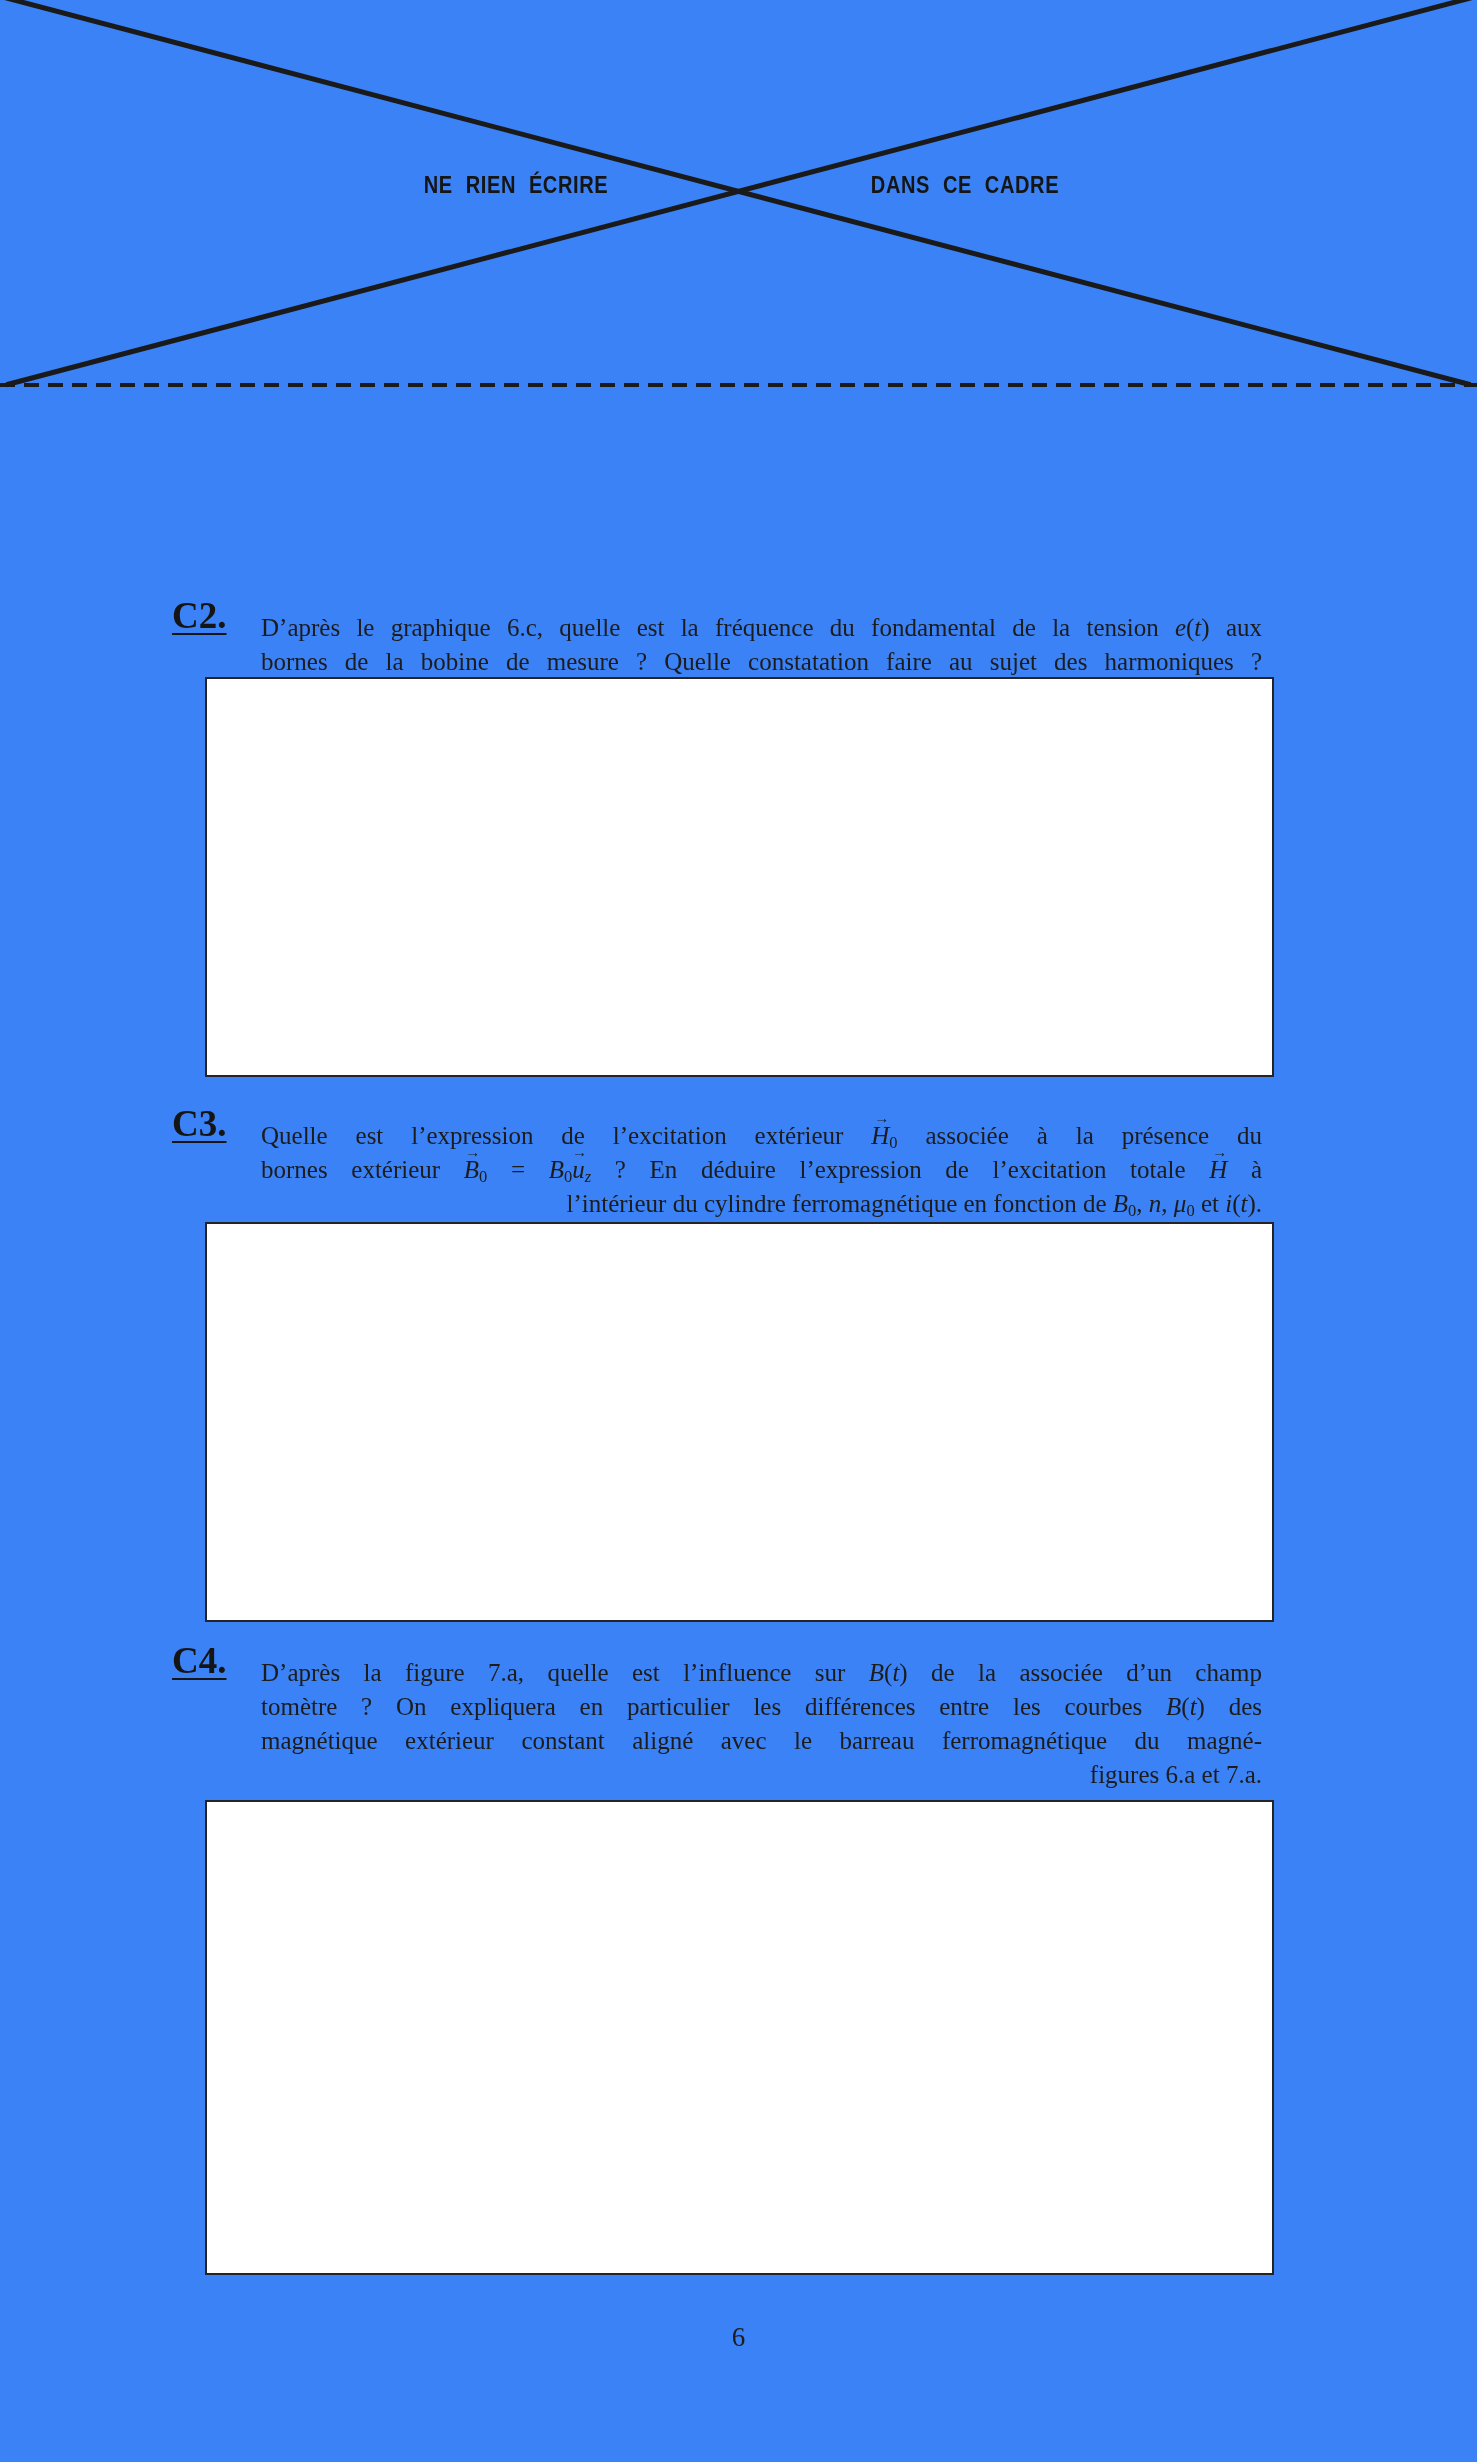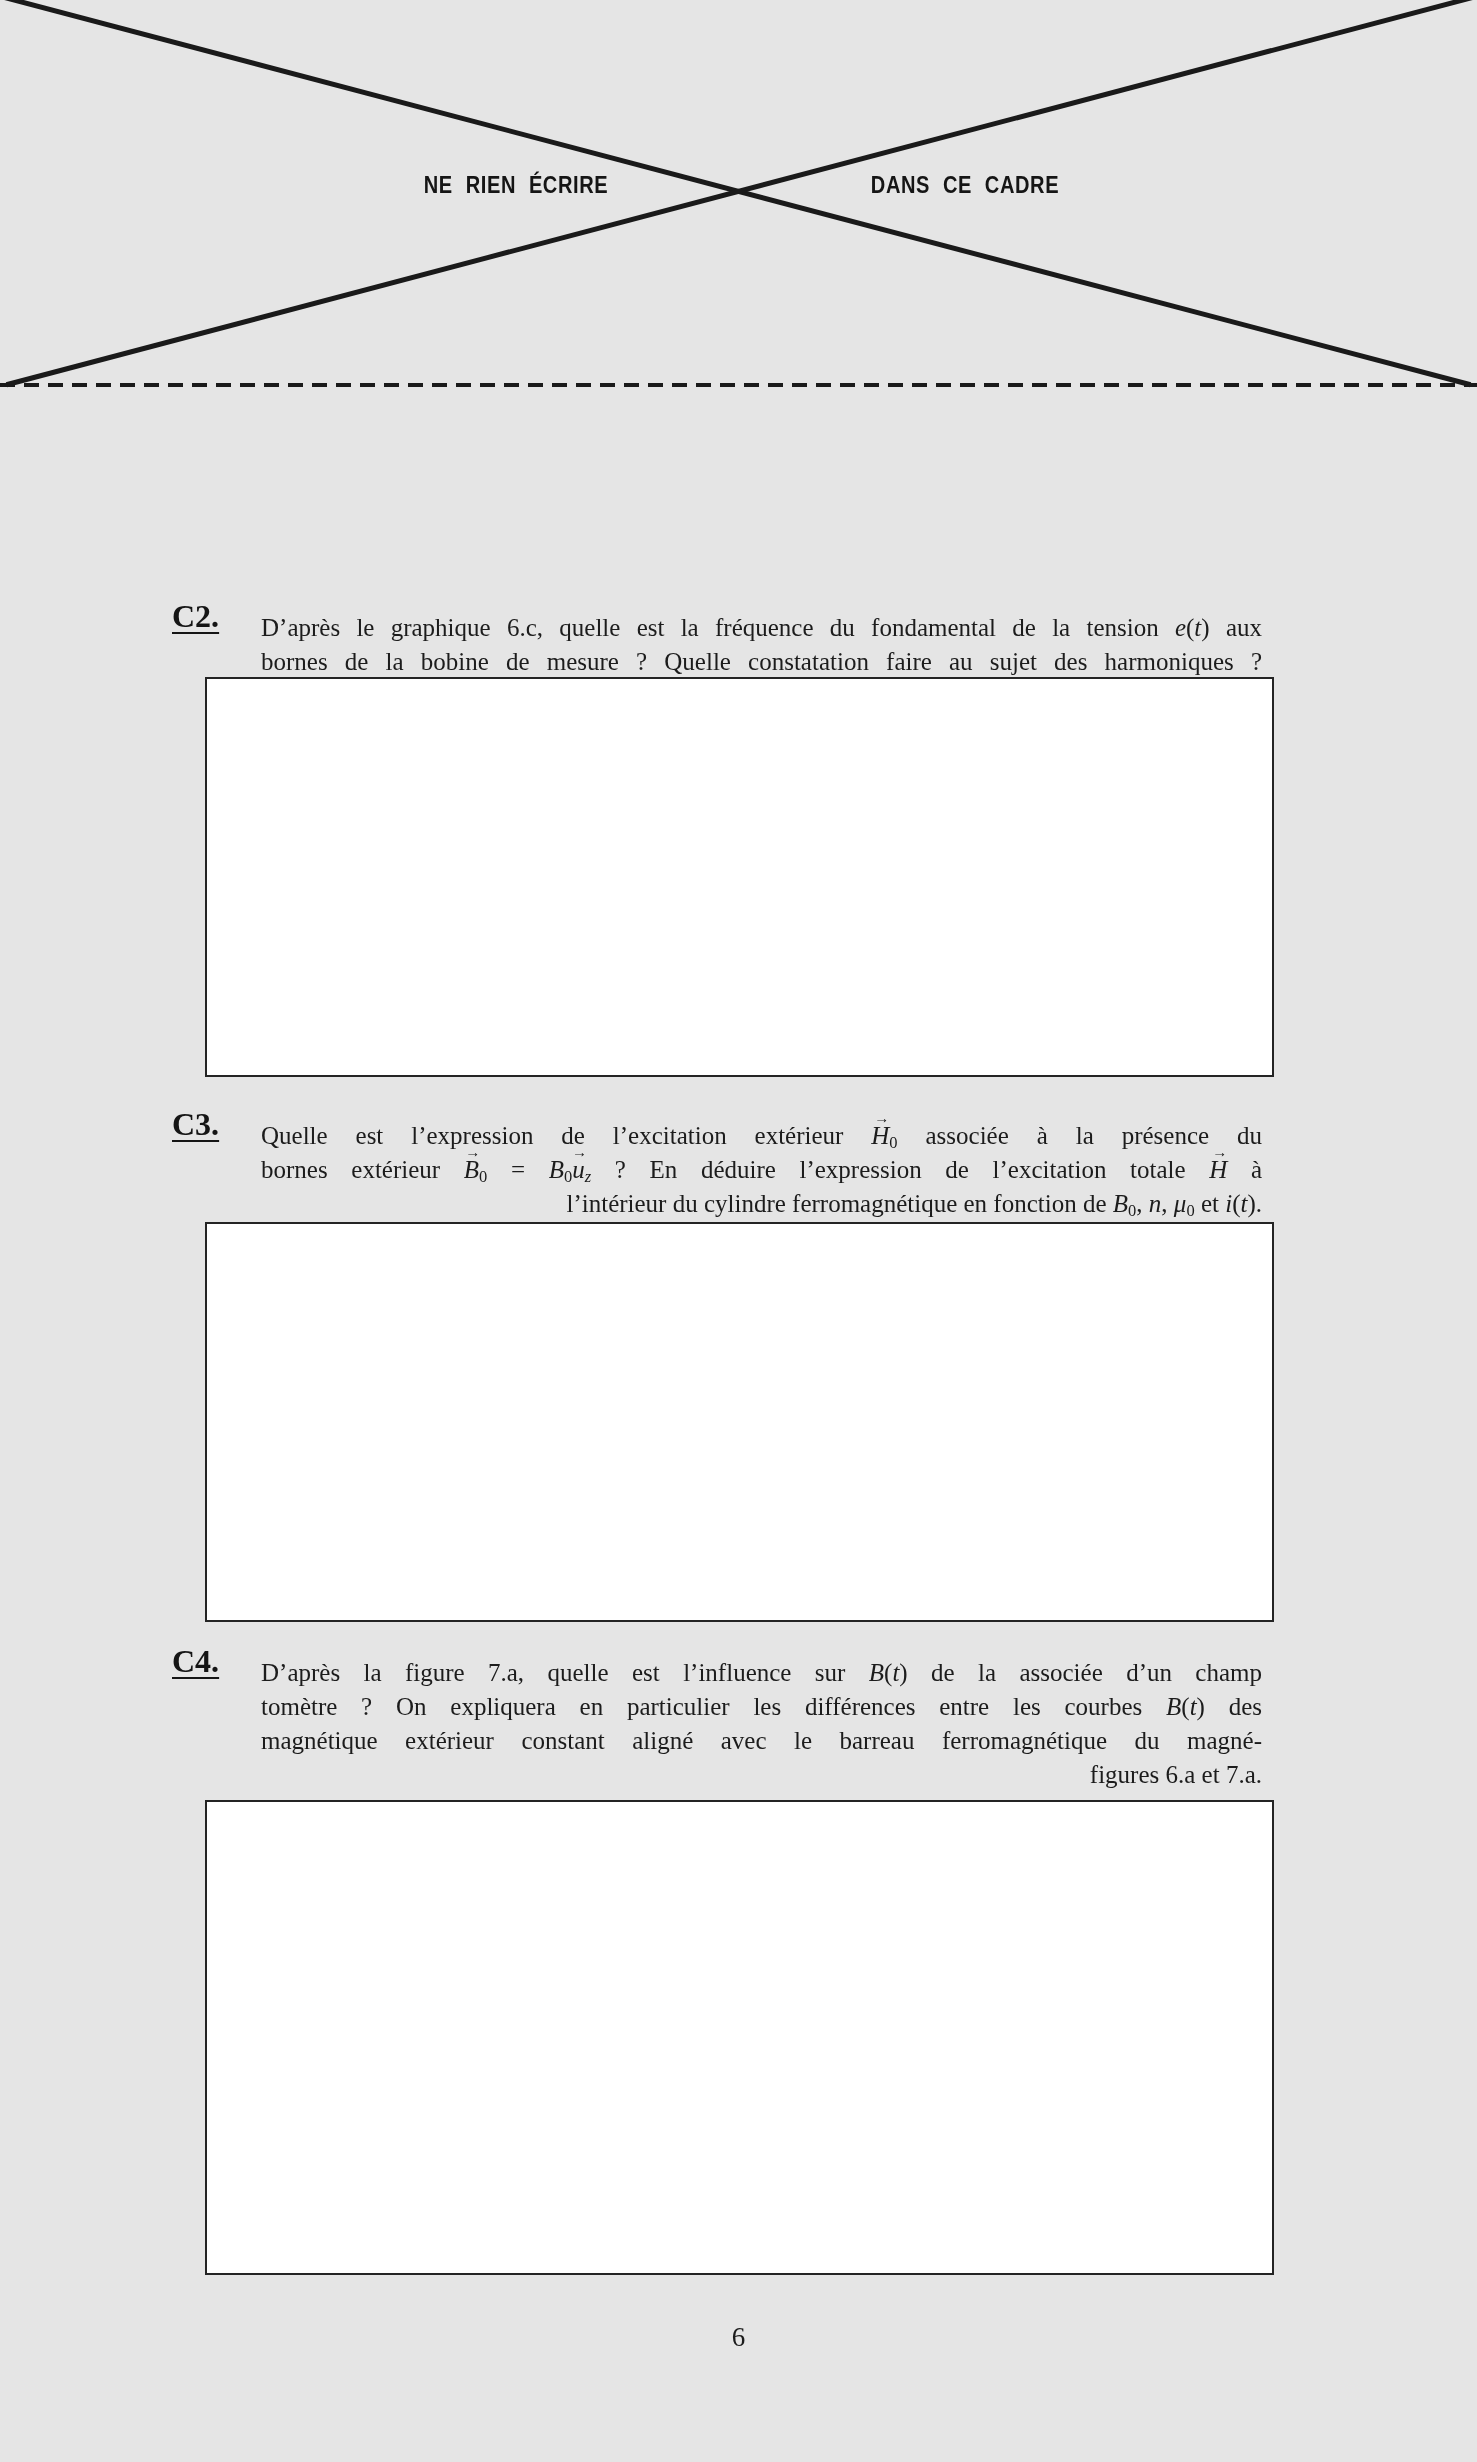--- a/index.html
+++ b/index.html
@@ -4,21 +4,21 @@
 <style>
   html, body {
     margin: 0;
     padding: 0;
     background: #ffffff;
   }
   .page {
     position: relative;
     width: 1477px;
     height: 2462px;
-    background: #e5e5e5;
+    background: #3b82f6;
     overflow: hidden;
     font-family: "Liberation Serif", "DejaVu Serif", serif;
     color: #1a1a1a;
   }
 
   
   .cross-svg {
     position: absolute;
     left: 0;
     top: 0;
@@ -45,21 +45,21 @@
     background: repeating-linear-gradient(to right, #1a1a1a 0 15px, transparent 15px 24px);
   }
 
   
   .question { position: absolute; }
   .qlabel {
     position: absolute;
     left: 0;
     top: 0;
     font-weight: bold;
-    font-size: 32px;
+    font-size: 37px;
     line-height: 34px;
     text-decoration: underline;
     text-decoration-thickness: 2.1px;
     text-underline-offset: 5px;
     color: #151515;
   }
   .qtext {
     position: absolute;
     left: 89px;
     top: 12px;

